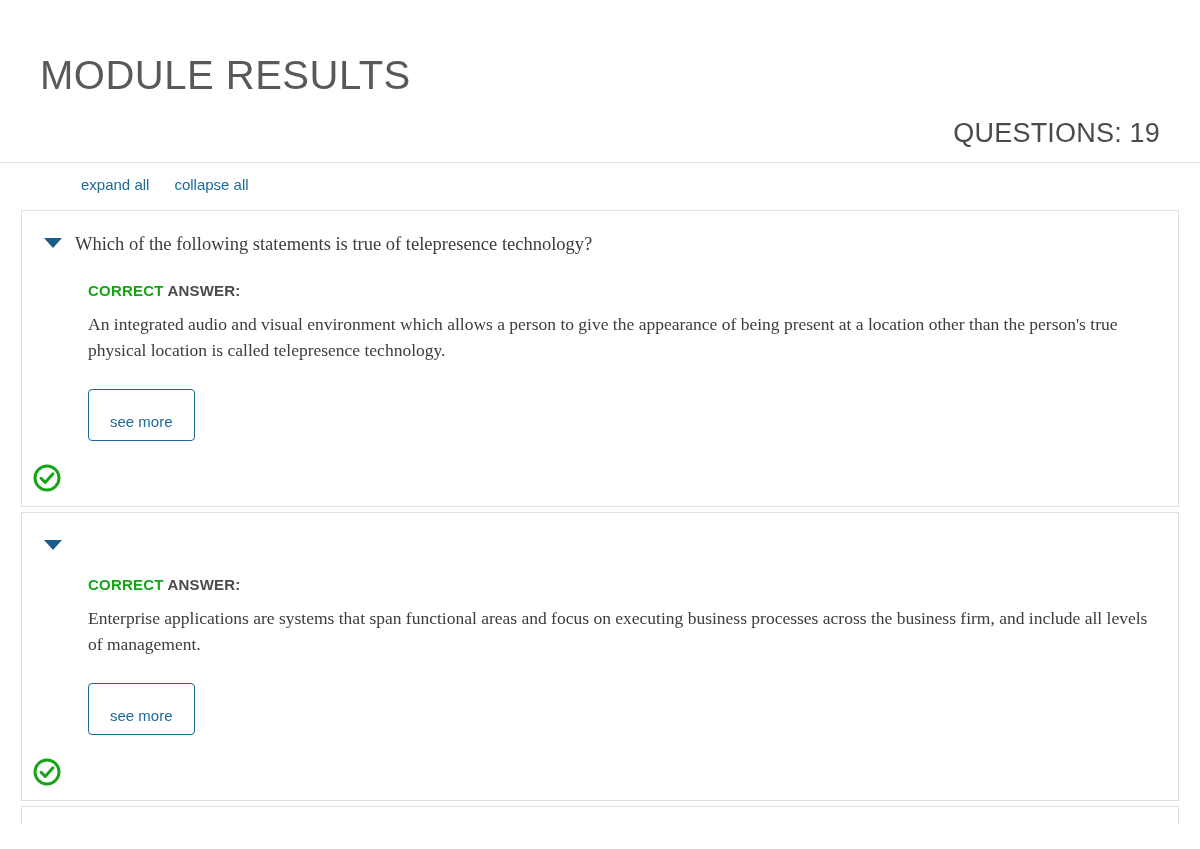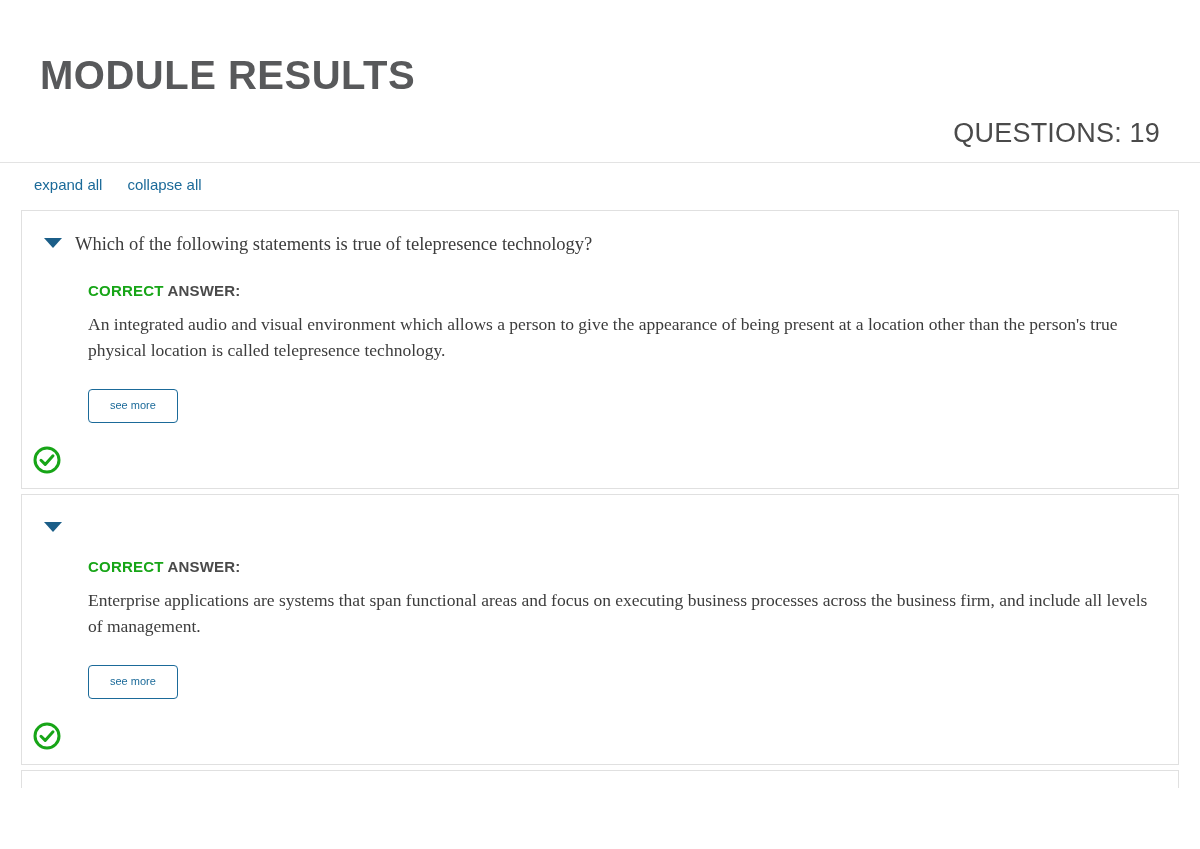--- a/index.html
+++ b/index.html
@@ -63,21 +63,21 @@
   }
   .time-label {
     font-size: 13px;
     color: #4a4a4a;
     letter-spacing: 0;
     white-space: nowrap;
   }
 
   .module-title {
     font-family: "Liberation Sans", sans-serif;
-    font-weight: 700;
+    font-weight: 400;
     font-size: 40px;
     line-height: 44px;
     color: #58595b;
     letter-spacing: 0.5px;
     margin: 37px 0 0 20px;
   }
 
   .questions-count {
     text-align: right;
     font-size: 27px;
@@ -95,20 +95,21 @@
   }
 
   
   .controls {
     padding: 13px 0 0 34px;
   }
   .control-links {
     display: flex;
     align-items: baseline;
     gap: 25px;
+    margin-left: 47px;
   }
   .link {
     color: #1b6a99;
     font-size: 15px;
     text-decoration: none;
     cursor: pointer;
   }
 
   .attempts-row {
     display: flex;
@@ -190,26 +191,26 @@
     font-size: 17.5px;
     line-height: 26px;
     color: #3c3c3c;
     margin: 12px 0 0 0;
     max-width: 1075px;
   }
 
   .see-more-wrap { margin: 26px 0 0 0; }
   .see-more {
     font-family: "Liberation Sans", sans-serif;
-    font-size: 11px;
+    font-size: 15px;
     color: #1b6a99;
     border: 1px solid #1b6a99;
     background: #fff;
     border-radius: 4px;
-    padding: 10px 21px 11px 21px;
+    padding: 24px 21px 11px 21px;
     cursor: pointer;
     line-height: 1;
   }
 
   .status-row {
     margin: 23px 0 0 -11px;
     padding-bottom: 14px;
   }
   .check-icon { display: block; }
 

